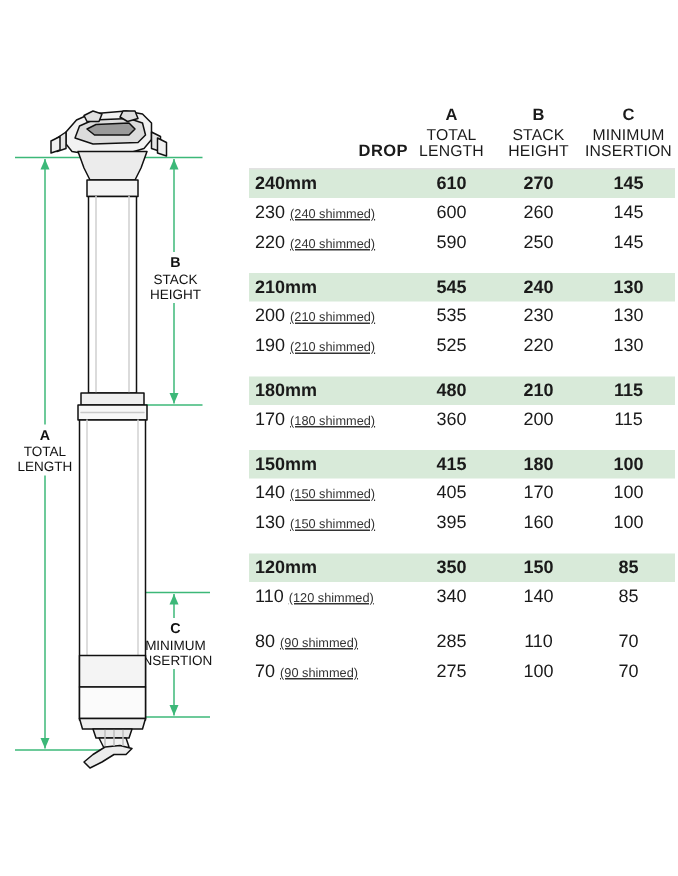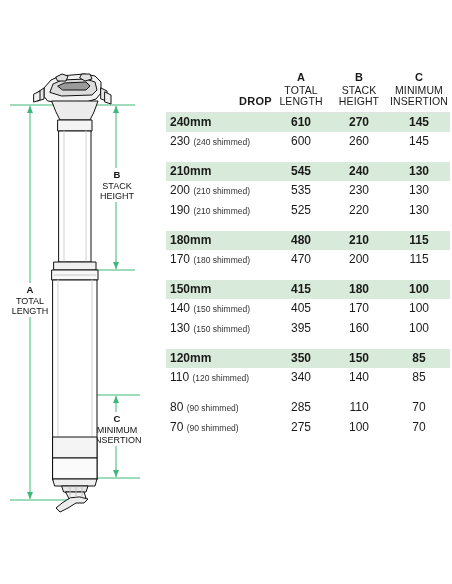--- a/index.html
+++ b/index.html
@@ -40,21 +40,21 @@
     color: #1a1a1a;
     text-align: center;
     vertical-align: middle;
     line-height: 19px;
   }
   tbody td.drop { text-align: left; padding-left: 4px; white-space: nowrap; }
   tr.group-head td { font-weight: bold; background: #d8ead9; }
   tr.group-head td.drop { font-weight: bold; }
   tr.spacer { height: 10px; }
   tr.spacer td { background: #fff; line-height: 10px; font-size: 0; }
-  .shim { font-size: 8.5px; color: #333; font-weight: normal; }
+  .shim { font-size: 8.5px; color: #333; font-weight: normal; text-decoration: underline; }
 
   
   col.c-drop { width: 106px; }
   col.c-a    { width: 58px; }
   col.c-b    { width: 58px; }
   col.c-c    { width: 62px; }
 
   .hdr-rule { border-bottom: 1px solid #e2e2e2; }
 
   
@@ -199,20 +199,26 @@
             <td>610</td>
             <td>270</td>
             <td>145</td>
           </tr>
           <tr class="">
             <td class="drop"><span>230</span> <span class="shim">(240 shimmed)</span></td>
             <td>600</td>
             <td>260</td>
             <td>145</td>
           </tr>
+          <tr class="">
+            <td class="drop"><span>220</span> <span class="shim">(240 shimmed)</span></td>
+            <td>590</td>
+            <td>250</td>
+            <td>145</td>
+          </tr>
           <tr class="spacer">
             <td colspan="4"></td>
           </tr>
           <tr class="group-head">
             <td class="drop"><span>210mm</span></td>
             <td>545</td>
             <td>240</td>
             <td>130</td>
           </tr>
           <tr class="">
@@ -231,21 +237,21 @@
             <td colspan="4"></td>
           </tr>
           <tr class="group-head">
             <td class="drop"><span>180mm</span></td>
             <td>480</td>
             <td>210</td>
             <td>115</td>
           </tr>
           <tr class="">
             <td class="drop"><span>170</span> <span class="shim">(180 shimmed)</span></td>
-            <td>470</td>
+            <td>360</td>
             <td>200</td>
             <td>115</td>
           </tr>
           <tr class="spacer">
             <td colspan="4"></td>
           </tr>
           <tr class="group-head">
             <td class="drop"><span>150mm</span></td>
             <td>415</td>
             <td>180</td>

